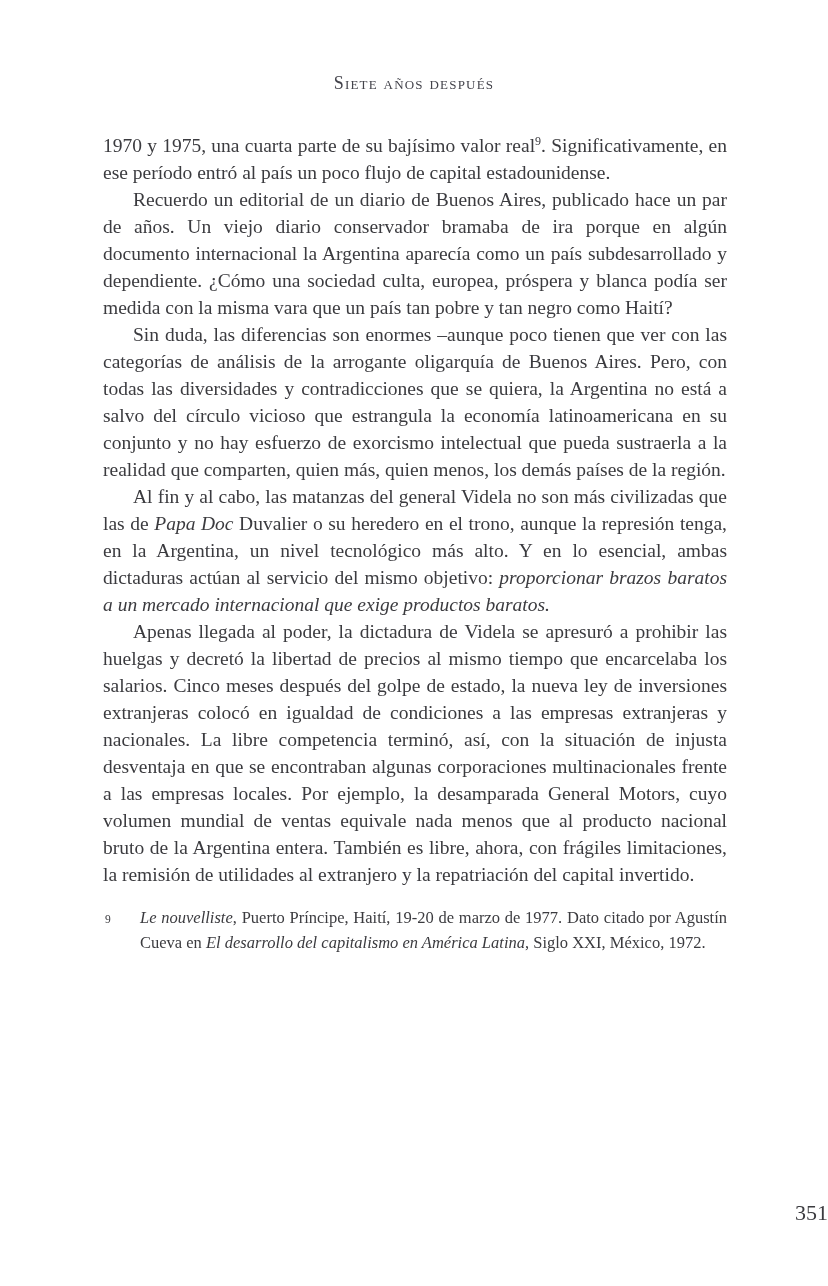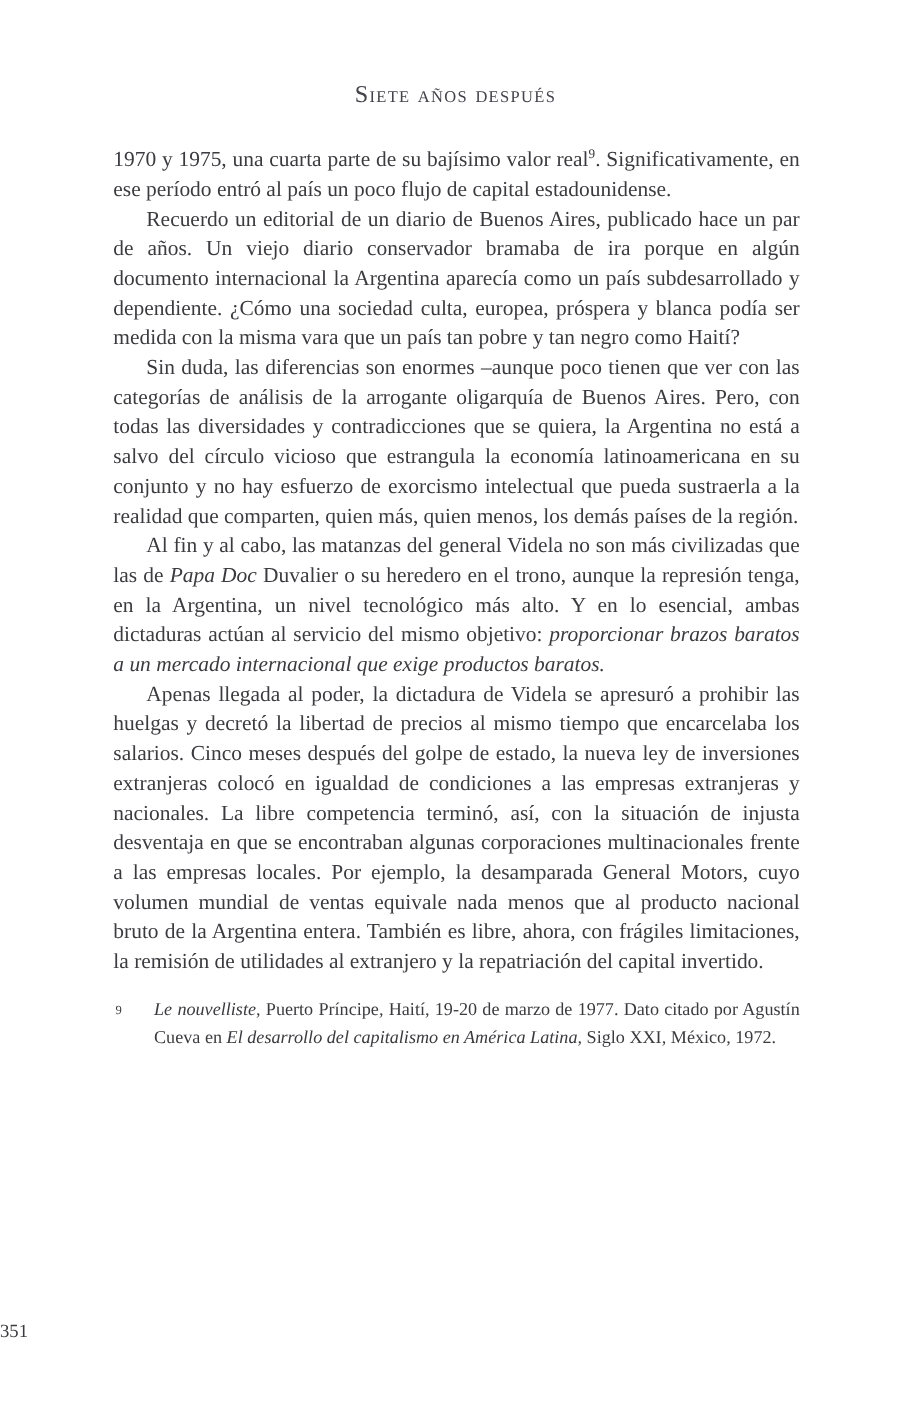--- a/index.html
+++ b/index.html
@@ -16,21 +16,21 @@
     font-family: "Liberation Serif", "DejaVu Serif", serif;
     color: #3b3b3f;
   }
   .chapter-header {
     position: absolute;
     top: 73px;
     left: 0;
     width: 100%;
     text-align: center;
     font-variant: small-caps;
-    font-size: 22px;
+    font-size: 18px;
     letter-spacing: 1.2px;
     color: #43434b;
   }
   .text-block {
     position: absolute;
     top: 132px;
     left: 103px;
     width: 624px;
     font-size: 19.5px;
     line-height: 27px;
@@ -63,22 +63,22 @@
     position: absolute;
     left: 2px;
     top: 1px;
     font-size: 11.5px;
   }
   .page-number {
     position: absolute;
     top: 1200px;
     left: 0;
     width: 100%;
-    text-align: left;
-    font-size: 17px;
+    text-align: right;
+    font-size: 22px;
     color: #3b3b3f;
   }
 </style>
 </head>
 <body>
 
 <div class="page">
 
   <div class="chapter-header">Siete años después</div>
 

